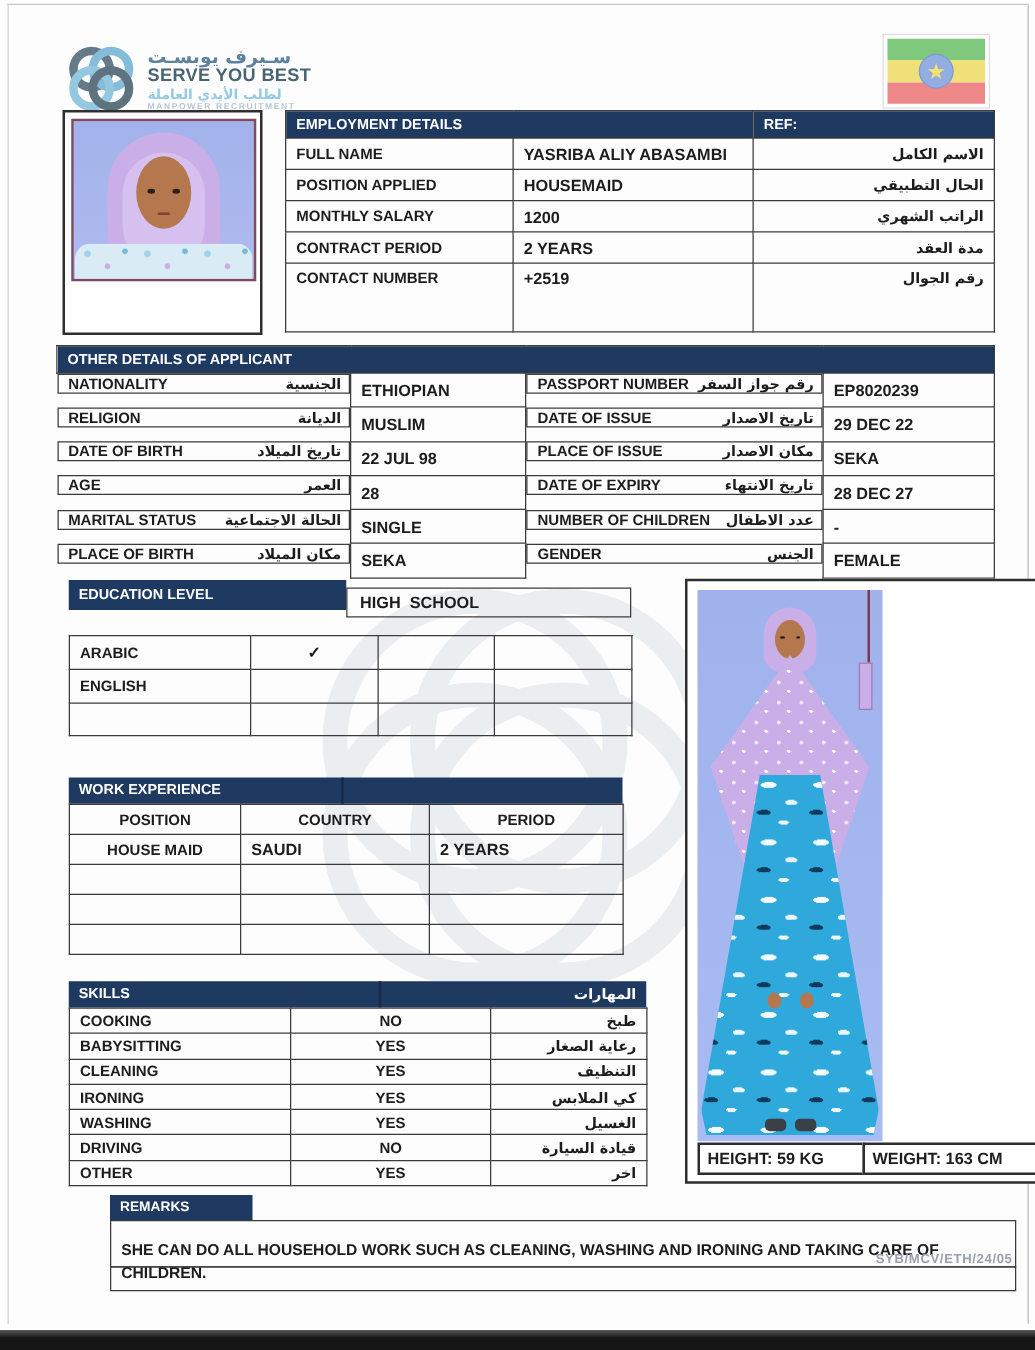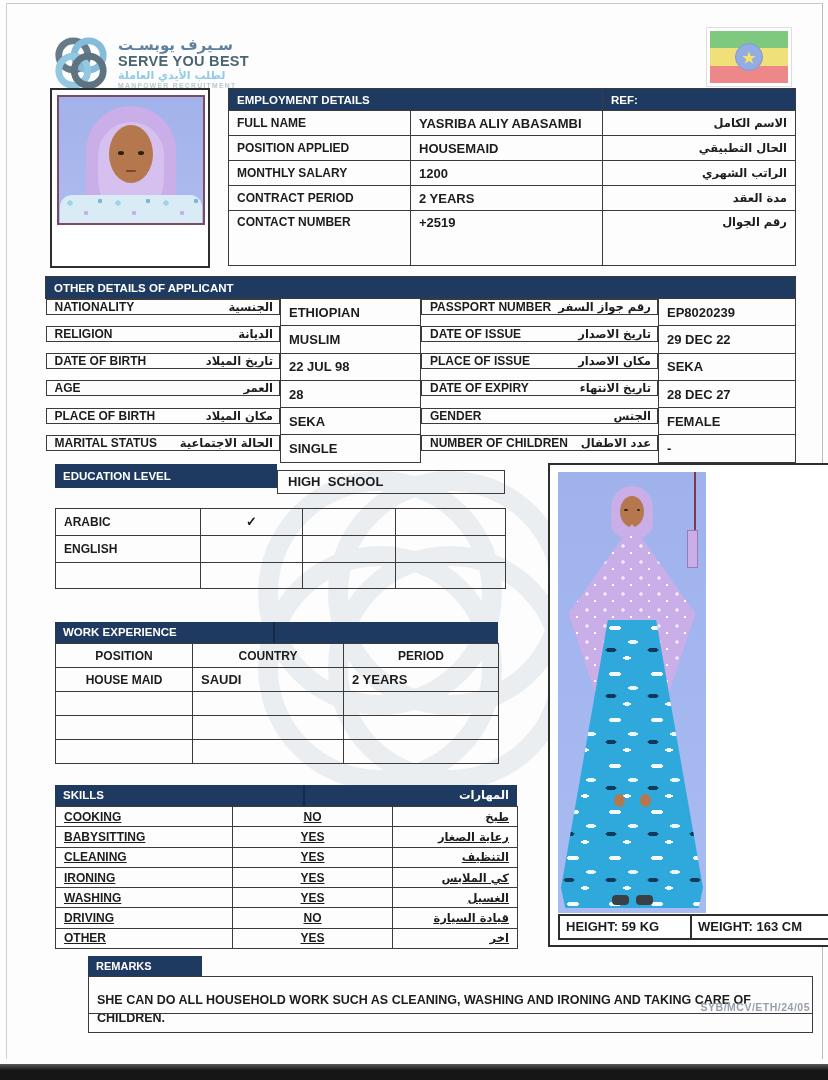--- a/index.html
+++ b/index.html
@@ -74,21 +74,21 @@
   .work-bar .notch{position:absolute;left:218px;top:0;width:2px;height:100%;background:#152a47;}
   #tbl-work{left:55px;top:643px;width:443px;}
   #tbl-work tr{height:24px;}
   #tbl-work .chead td{font-size:12px;text-align:center;}
 
   .skills-bar{left:55px;top:785px;width:462px;height:21px;background:var(--header-bg,#1f3a60);
         color:#fff;font-size:11.5px;line-height:21px;box-sizing:border-box;z-index:1;
         display:flex;justify-content:space-between;padding:0 8px;}
   .skills-bar .notch{position:absolute;left:248px;top:0;width:2px;height:100%;background:#152a47;}
   #tbl-skills{left:55px;top:806px;width:462px;}
-  #tbl-skills tr{height:20.3px;text-decoration:underline;}
+  #tbl-skills tr{height:20.3px;}
 
   
   .photo1{left:50px;top:88px;width:160px;height:180px;background:#fff;border:2px solid #2e2e2e;box-sizing:border-box;z-index:2;}
   .photo1-img{position:absolute;left:5px;top:5px;width:144px;height:126px;border:2px solid #7e4a62;
         background:linear-gradient(180deg,#a2b2ea,#aebbf0);overflow:hidden;}
   .hijab1{position:absolute;left:50%;top:9px;transform:translateX(-50%);width:90px;height:130px;
         background:var(--hijab,#c9aee8);border-radius:46px 46px 34px 34px;}
   .hijab1-shade{position:absolute;left:50%;top:16px;transform:translateX(-50%);width:66px;height:90px;
         background:#d6c0ef;border-radius:36px 36px 40% 40%;}
   .face1{position:absolute;left:50%;top:28px;transform:translateX(-50%);width:44px;height:58px;
@@ -296,41 +296,41 @@
           </td>
           <td class="val">28</td>
           <td class="lbl both">
             <span class="en">DATE OF EXPIRY</span>
             <span class="ar">تاريخ الانتهاء</span>
           </td>
           <td class="val">28 DEC 27</td>
         </tr>
         <tr>
           <td class="lbl both">
+            <span class="en">MARITAL STATUS</span>
+            <span class="ar">الحالة الاجتماعية</span>
+          </td>
+          <td class="val">SINGLE</td>
+          <td class="lbl both">
+            <span class="en">NUMBER OF CHILDREN</span>
+            <span class="ar">عدد الاطفال</span>
+          </td>
+          <td class="val">-</td>
+        </tr>
+        <tr>
+          <td class="lbl both">
             <span class="en">PLACE OF BIRTH</span>
             <span class="ar">مكان الميلاد</span>
           </td>
           <td class="val">SEKA</td>
           <td class="lbl both">
             <span class="en">GENDER</span>
             <span class="ar">الجنس</span>
           </td>
           <td class="val">FEMALE</td>
-        </tr>
-        <tr>
-          <td class="lbl both">
-            <span class="en">MARITAL STATUS</span>
-            <span class="ar">الحالة الاجتماعية</span>
-          </td>
-          <td class="val">SINGLE</td>
-          <td class="lbl both">
-            <span class="en">NUMBER OF CHILDREN</span>
-            <span class="ar">عدد الاطفال</span>
-          </td>
-          <td class="val">-</td>
         </tr>
       </tbody>
   </table>
 
   <div class="abs edu-bar">EDUCATION LEVEL</div>
   <div class="abs edu-val">HIGH  SCHOOL</div>
 
   <table id="tbl-lang">
     <colgroup>
         <col style="width:145px">

